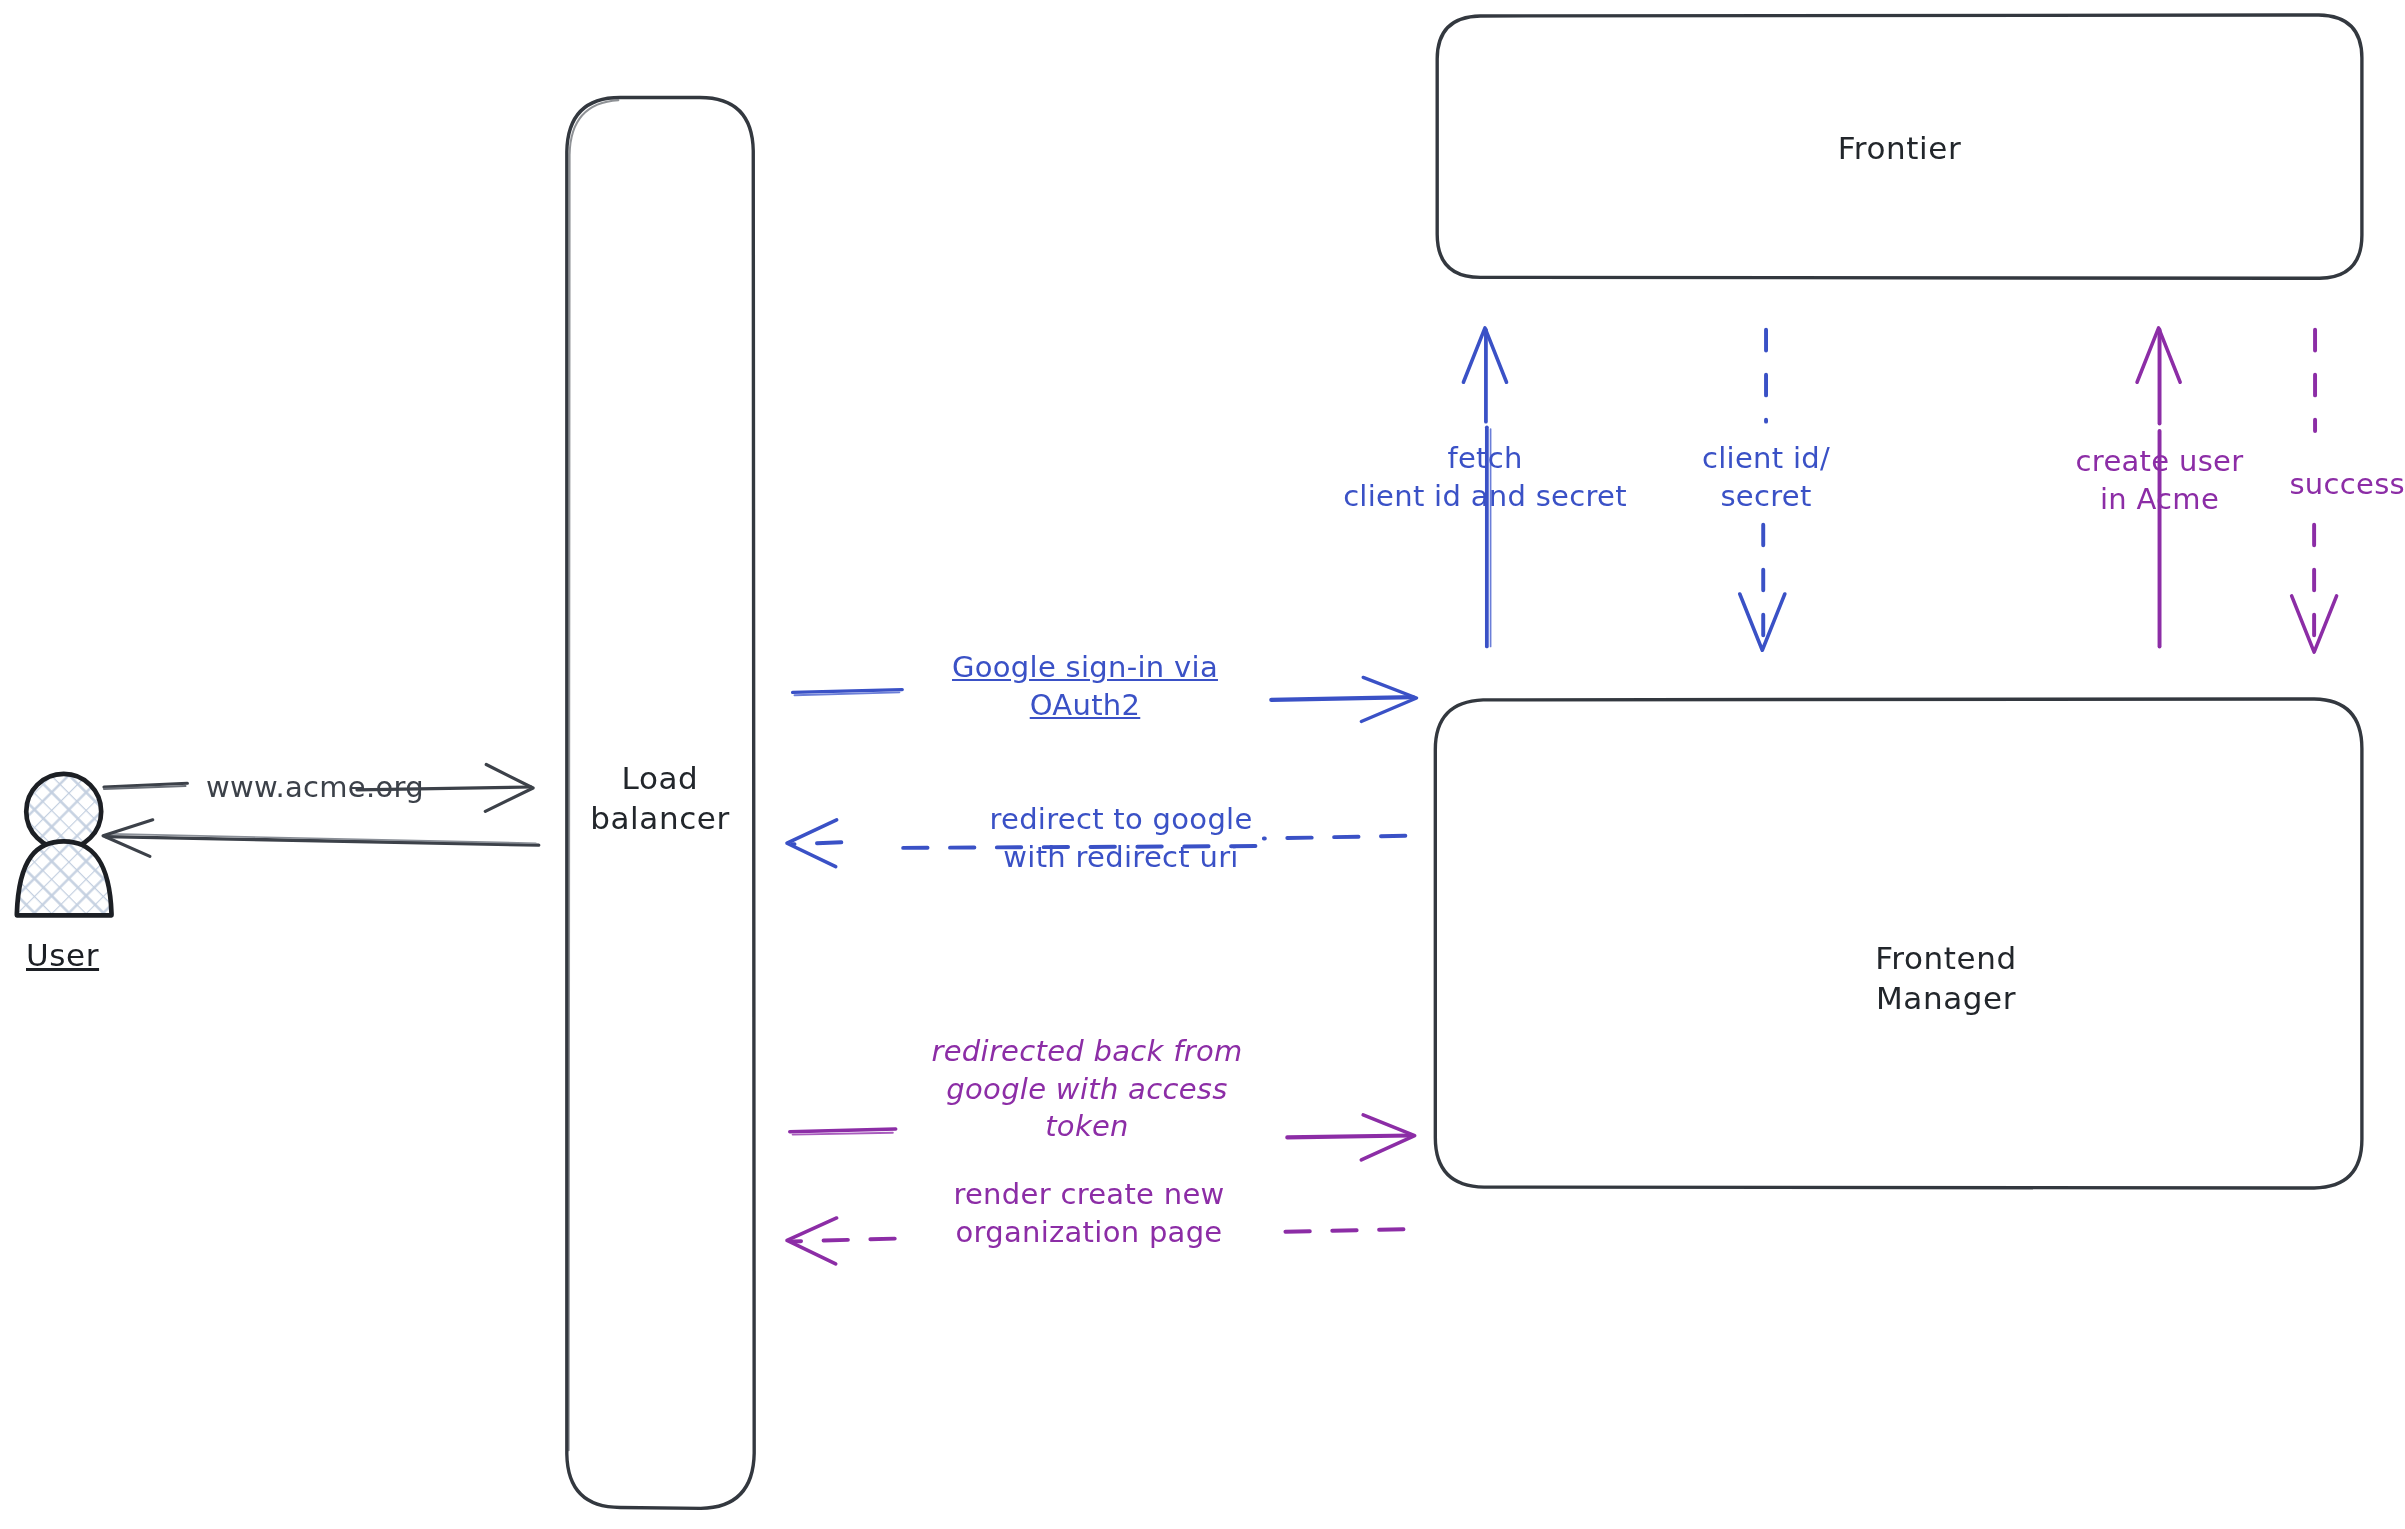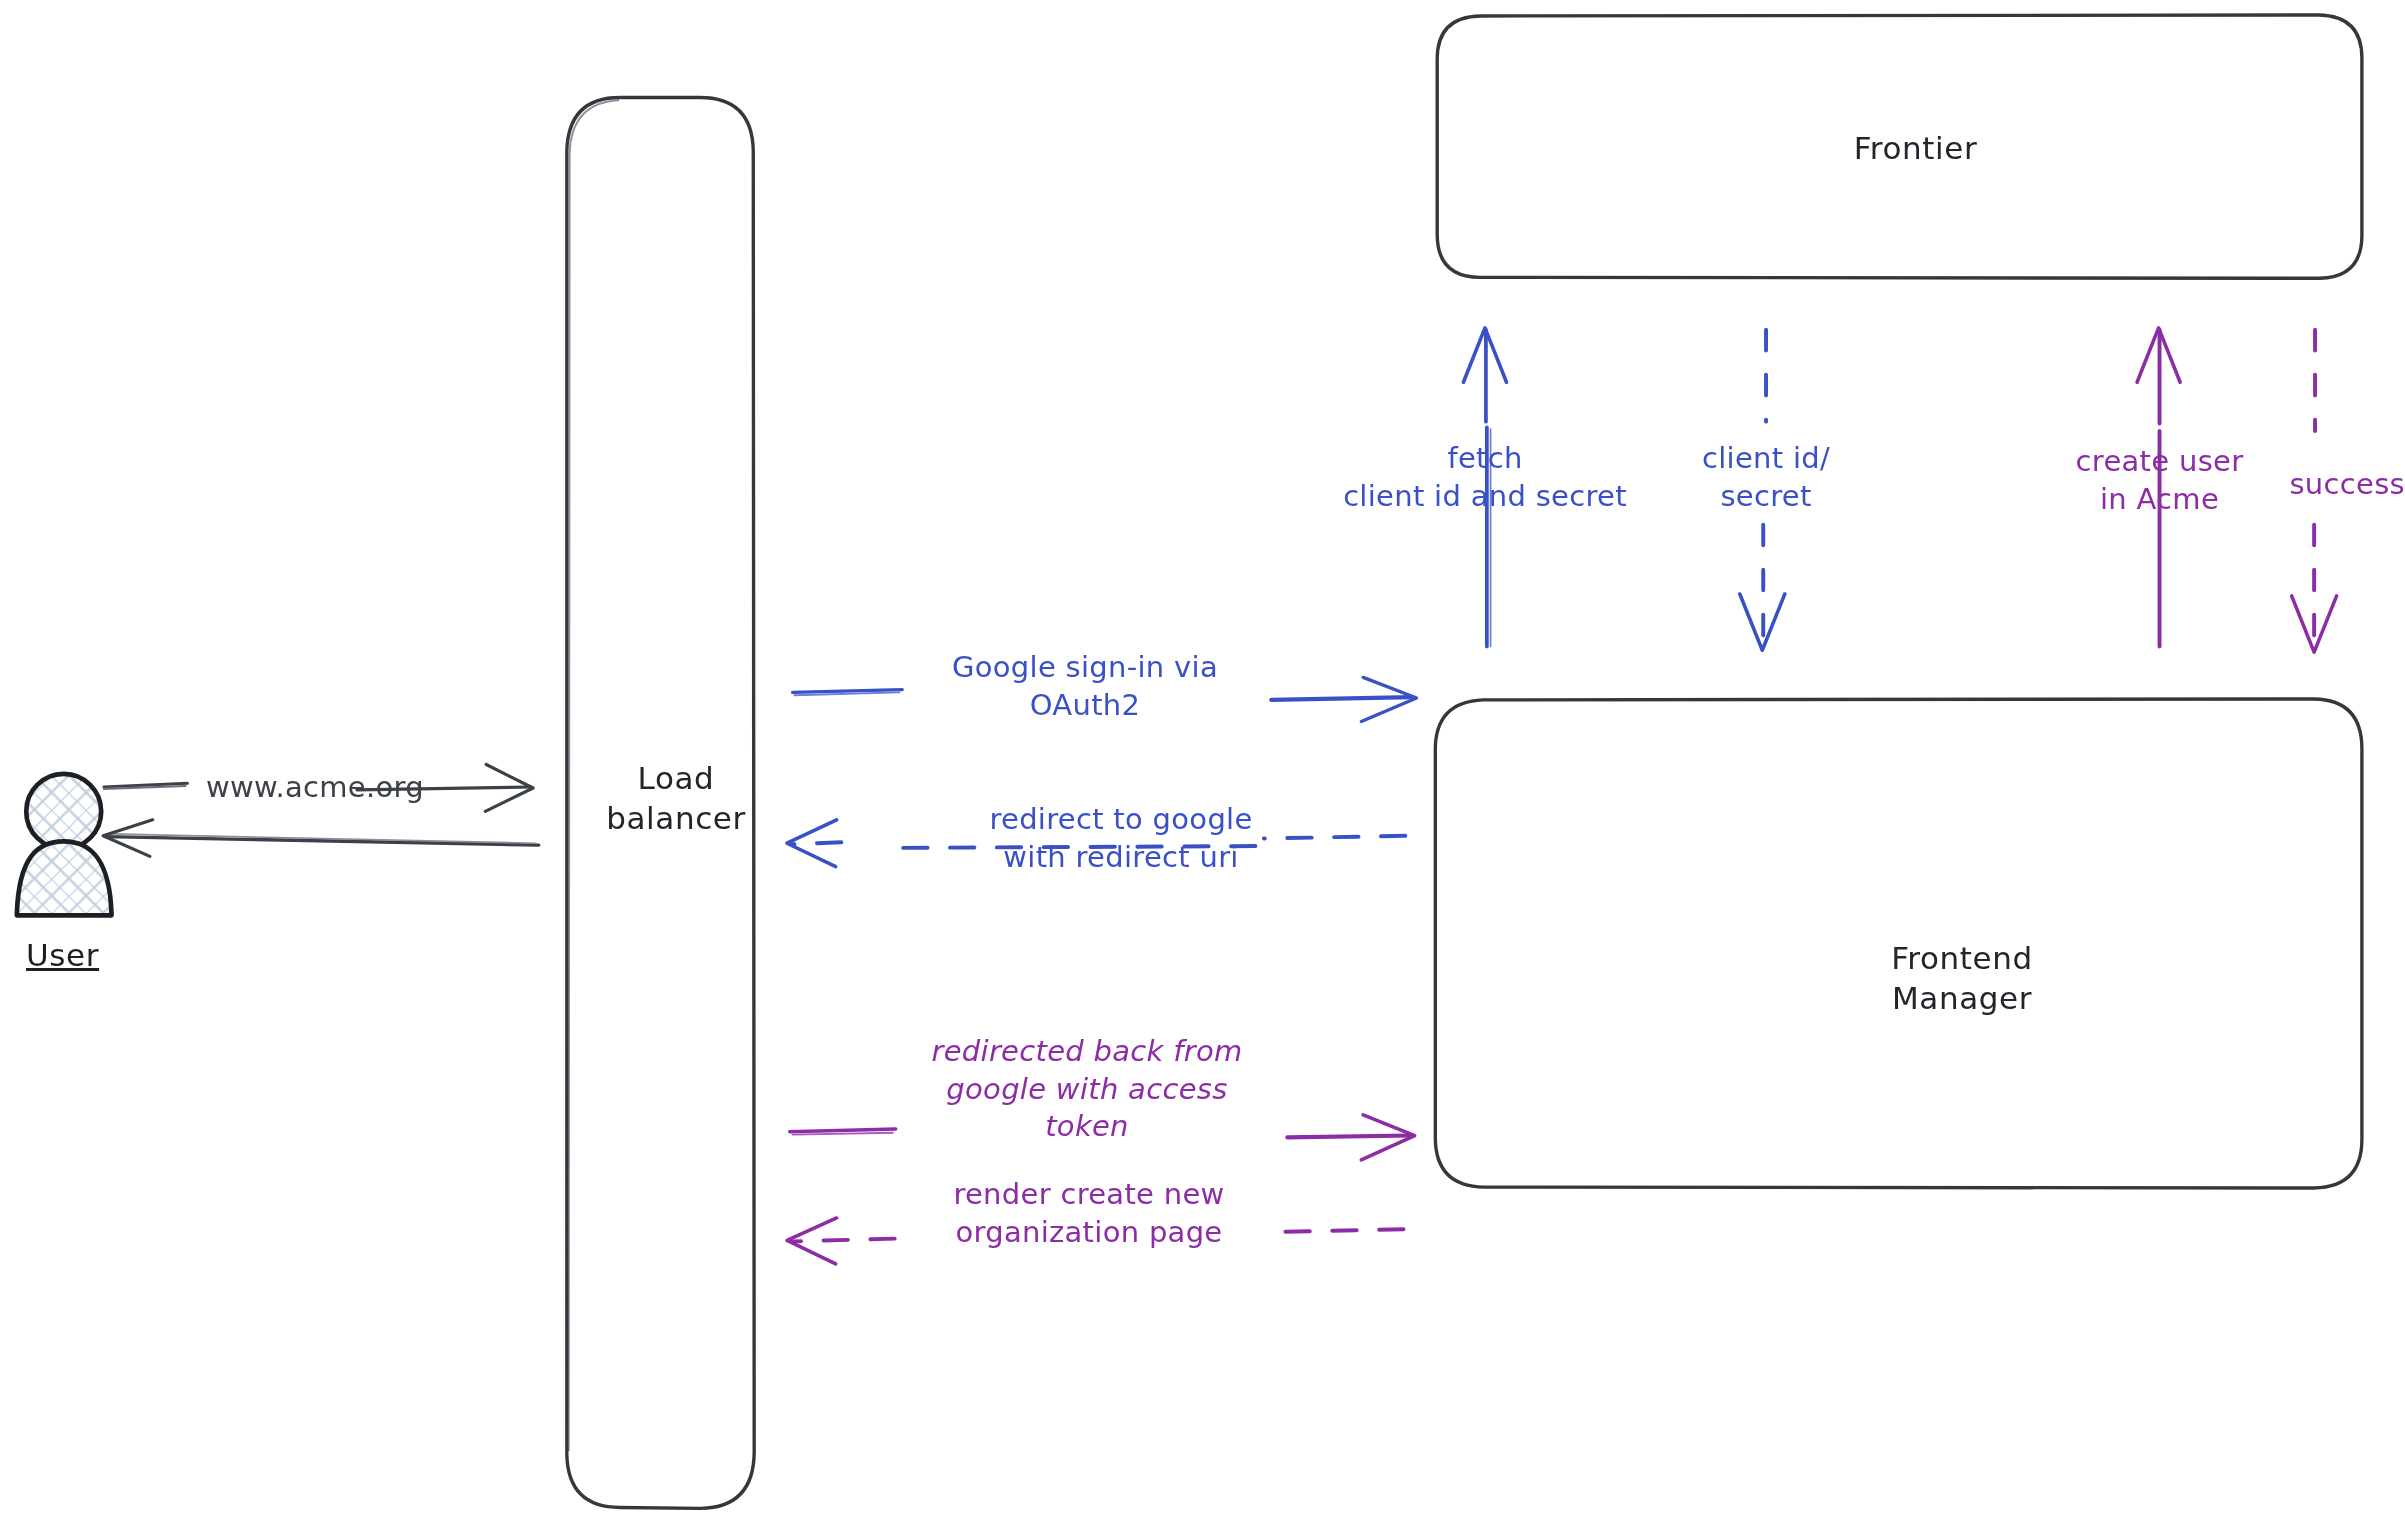--- a/index.html
+++ b/index.html
@@ -24,21 +24,20 @@
   .node-label {
     position: absolute;
     text-align: center;
     color: #22262b;
     font-family: "DejaVu Sans", sans-serif;
     font-size: 31px;
     line-height: 1.28;
     letter-spacing: 0.6px;
     white-space: pre-line;
     pointer-events: none;
-    padding-left: 16px;
   }
   .edge-label {
     position: absolute;
     text-align: center;
     font-family: "DejaVu Sans", sans-serif;
     font-size: 29px;
     line-height: 1.30;
     letter-spacing: 0.3px;
     white-space: pre-line;
   }
@@ -156,21 +155,21 @@
 
   <div class="node-label" style="left:1436px; top:129px; width:927px;">Frontier</div>
 
   <div class="node-label" style="left:1434px; top:902px; width:1024px;margin-top:37px;">Frontend
 Manager</div>
 
   <div class="actor-label" style="left:26px; top:937px;text-decoration:underline;">User</div>
 
   <div class="edge-label dark" style="left:184px; top:769px; width:262px;">www.acme.org</div>
 
-  <div class="edge-label blue" style="left:907px; top:649px; width:356px;">Google sign-in via
+  <div class="edge-label blue" style="left:907px; top:649px; width:356px;text-decoration:underline;">Google sign-in via
 OAuth2</div>
 
   <div class="edge-label blue" style="left:943px; top:801px; width:356px;">redirect to google
 with redirect uri</div>
 
   <div class="edge-label purple" style="left:881px; top:1033px; width:412px;font-style:italic;">redirected back from
 google with access
 token</div>
 
   <div class="edge-label purple" style="left:892px; top:1176px; width:394px;">render create new

